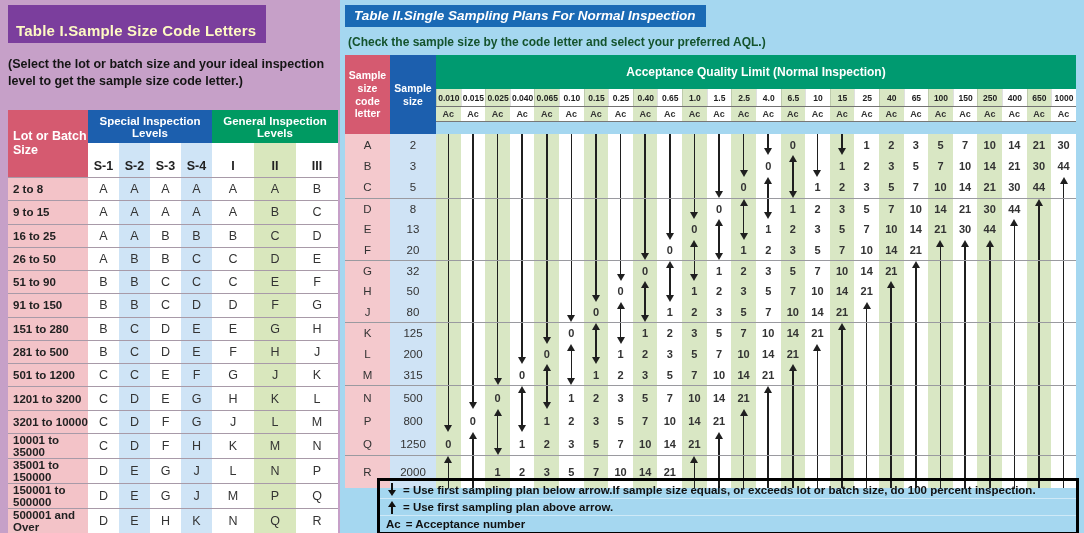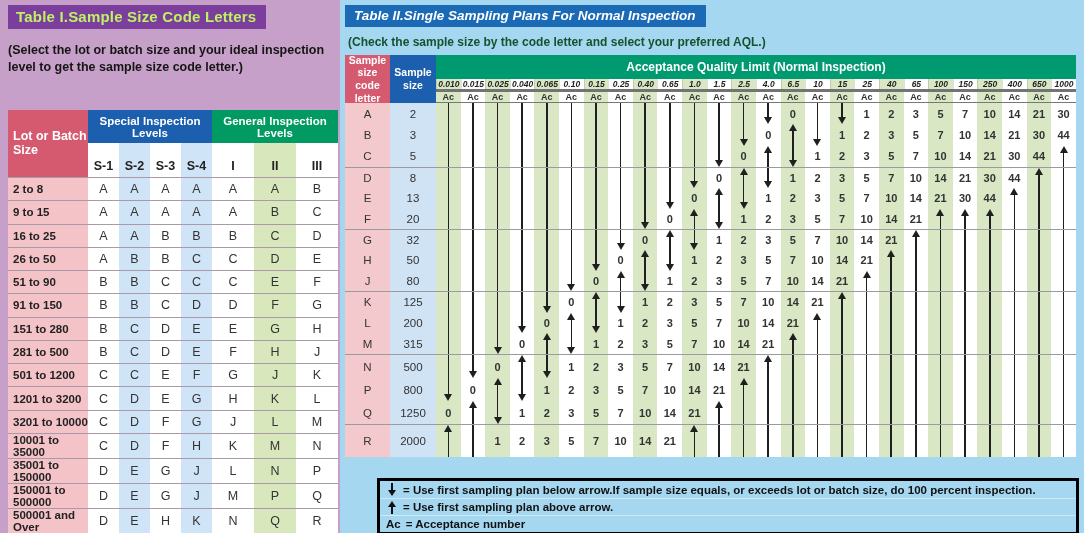--- a/index.html
+++ b/index.html
@@ -1,22 +1,22 @@
 <!DOCTYPE html>
 <html><head>
 <meta charset="utf-8">
 <style>
   * { margin:0; padding:0; box-sizing:border-box; }
   html,body { font-family:"Liberation Sans", sans-serif; }
   #root { width:1084px; height:533px; display:flex; overflow:hidden; background:#fff; }
 
   
   #left-panel { width:340px; height:533px; background:#c6a0c8; position:relative; flex:none; }
-  .t1-title { display:inline-block; margin:5px 0 0 8px; background:#7b3e9d; color:#bef264;
-              font-weight:bold; font-size:15px; padding:3px 10px 4px 8px; letter-spacing:0.2px; }
+  .t1-title { display:inline-block; margin:5px 0 0 8px; background:#7b3e9d; color:#fef9c3;
+              font-weight:bold; font-size:15px; padding:17px 10px 4px 8px; letter-spacing:0.2px; }
   .t1-sub { margin:13px 8px 0 8px; font-size:12.5px; font-weight:600; color:#151515; line-height:1.35; }
   #t1-table { position:absolute; left:8px; top:110px; width:330px; bottom:0; display:flex; flex-direction:column; }
   .t1-lot-head { width:80px; background:#d55a70; color:#fff; font-weight:bold; font-size:12.5px;
                  display:flex; align-items:center; padding-left:5px; line-height:1.1; }
   .t1-lot-head.tall { height:67px; }
   .t1-spec { width:124px; background:#1c5fae; color:#fff; font-weight:bold; font-size:11.5px;
              display:flex; align-items:center; justify-content:center; text-align:center; }
   .t1-gen { width:126px; background:#009a62; color:#fff; font-weight:bold; font-size:11.5px;
             display:flex; align-items:center; justify-content:center; text-align:center; }
   .t1-subhead { display:flex; height:34px; flex:none; }
@@ -31,31 +31,31 @@
   .w31 { width:31px; } .w42 { width:42px; }
   .hl-blue { background:#cfe4f6 !important; }
   .hl-green { background:#d9e7bd !important; }
 
   
   #right-panel { width:744px; height:533px; background:#a5d7f0; position:relative; flex:none; }
   .t2-title { display:inline-block; margin:5px 0 0 5px; background:#1a6ab5; color:#fff;
               font-weight:bold; font-size:13.5px; padding:3px 10px 4px 9px;font-style:italic; }
   .t2-sub { margin:8px 0 0 8px; font-size:12px; font-weight:600; color:#14532d; }
   #t2-table { position:absolute; left:5px; top:55px; width:731px; }
-  .t2-head { display:flex; height:48px; }
+  .t2-head { display:flex; height:79px; }
   .t2-codehead { width:45px; background:#d55a70; color:#fff; font-weight:bold; font-size:10.5px;
                  line-height:1.2; display:flex; align-items:center; justify-content:center;
                  text-align:center; padding:2px; }
   .t2-sizehead { width:46px; background:#1c5fae; color:#fff; font-weight:bold; font-size:10.5px;
                  line-height:1.2; display:flex; align-items:center; justify-content:center;
                  text-align:center; padding:2px; }
   .t2-aqlwrap { flex:1; display:flex; flex-direction:column;border-radius:17px; }
   .t2-aqlbar { height:34px; background:#009a70; color:#fff; font-weight:bold; font-size:12px;
                display:flex; align-items:center; justify-content:center; }
-  .t2-nums { height:18px; display:flex; border-bottom:3px solid #737373;font-style:italic; }
+  .t2-nums { height:18px; display:flex; border-bottom:1px solid #737373; }
   .t2-nums .nc { flex:1; display:flex; align-items:center; justify-content:center;
                  font-size:8.5px; font-weight:600; color:#222; border-left:1px solid rgba(0,0,0,0.12); }
   .t2-acrow { height:15px; display:flex; border-bottom:1px solid #777; }
   .t2-acrow .ac { flex:1; display:flex; align-items:center; justify-content:center;
                   font-size:9px; font-weight:600; color:#333; }
   .g { background:#d9e7c4; } .wht { background:#ffffff; }
   #t2-body { display:flex; flex-direction:column; }
   .grp { display:flex; }
   .grp + .grp { border-top:1px solid #9a9aa0; }
   .grp-letters, .grp-sizes { display:flex; flex-direction:column; }

